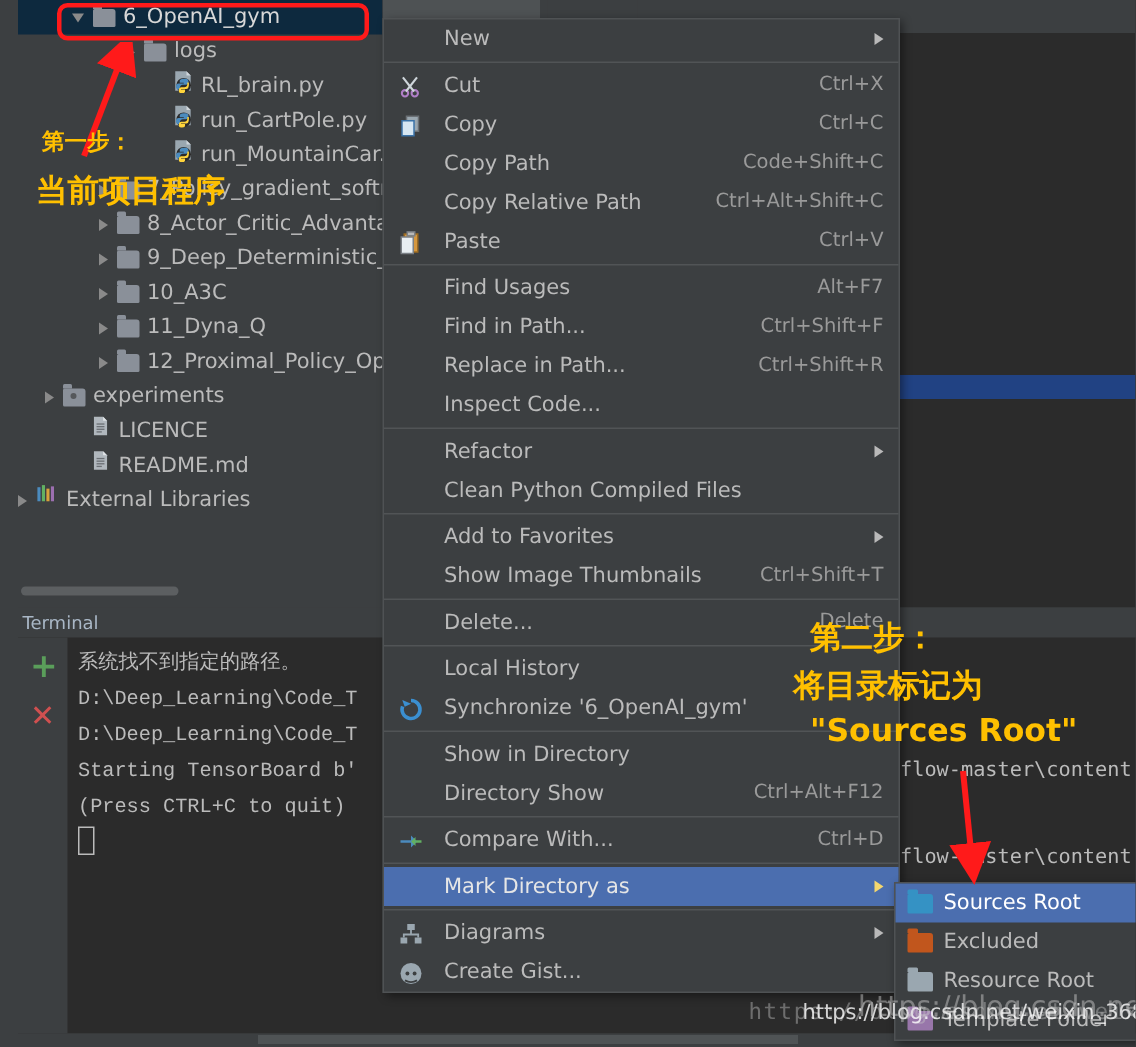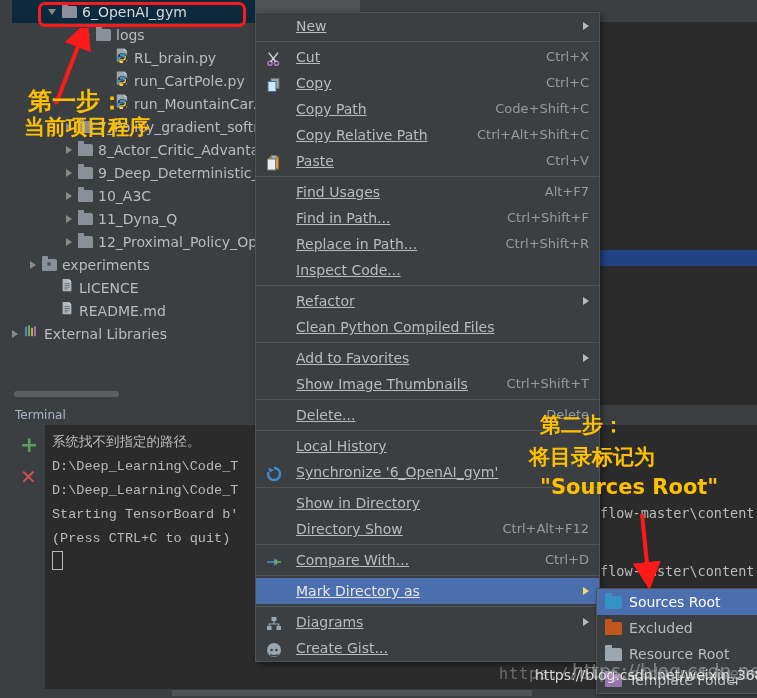--- a/index.html
+++ b/index.html
@@ -82,21 +82,21 @@
   .statusbar{position:absolute;left:0;bottom:0;width:757px;height:9px;background:#3c3f41;}
   .statusbar i{position:absolute;left:160px;top:1px;width:360px;height:6px;background:#4f5355;display:block;}
 
   
   .menu{
     position:absolute;left:243px;top:12px;width:345px;
     background:#3c3f41;border:1px solid #4f5254;box-sizing:border-box;
     box-shadow:2px 2px 6px rgba(0,0,0,.45);
   }
   .mi{position:relative;height:26px;line-height:26px;font-size:14px;color:#bbbbbb;
-      padding-left:40px;white-space:nowrap;text-decoration:underline;}
+      padding-left:40px;white-space:nowrap;}
   .mi .acc{position:absolute;right:10px;top:0;color:#9a9a9a;font-size:13px;}
   .mi .sub{position:absolute;right:10px;top:9px;width:0;height:0;
       border-left:6px solid #b9b9b9;border-top:4px solid transparent;border-bottom:4px solid transparent;}
   .mi.hl{background:#4b6eaf;color:#e6e6e6;}
   .mi.hl .sub{border-left-color:#f5d76e;}
   .msep{height:1px;background:#515456;margin:2px 0;}
   .mi .mico{position:absolute;left:10px;top:5px;width:16px;height:16px;}
 
   
   .submenu{
@@ -297,21 +297,21 @@
 
   <svg style="position:absolute;left:28px;top:28px;width:70px;height:80px;">
     <defs>
         <marker id="ah1" markerWidth="7" markerHeight="7" refX="3" refY="3.5" orient="auto">
       <polygon points="0 0, 7 3.5, 0 7" fill="#ff1a1a"></polygon>
         </marker>
       </defs>
     <line x1="16" y1="76" x2="42" y2="8" stroke="#ff1a1a" stroke-width="4" marker-end="url(#ah1)"></line>
   </svg>
 
-  <div class="ann" style="left:16px;top:85px;font-size:24px;">第一步：</div>
+  <div class="ann" style="left:16px;top:85px;font-size:15px;">第一步：</div>
   <div class="ann" style="left:12px;top:113px;font-size:21px;">当前项目程序</div>
 
   <div class="ann" style="left:528px;top:411px;font-size:21px;">第二步：</div>
   <div class="ann" style="left:517px;top:443px;font-size:21px;">将目录标记为</div>
   <div class="ann" style="left:528px;top:475px;font-size:21px;">"Sources Root"</div>
 
   <svg style="position:absolute;left:600px;top:512px;width:60px;height:80px;">
     <defs>
         <marker id="ah2" markerWidth="7" markerHeight="7" refX="3" refY="3.5" orient="auto">
       <polygon points="0 0, 7 3.5, 0 7" fill="#ff1a1a"></polygon>

